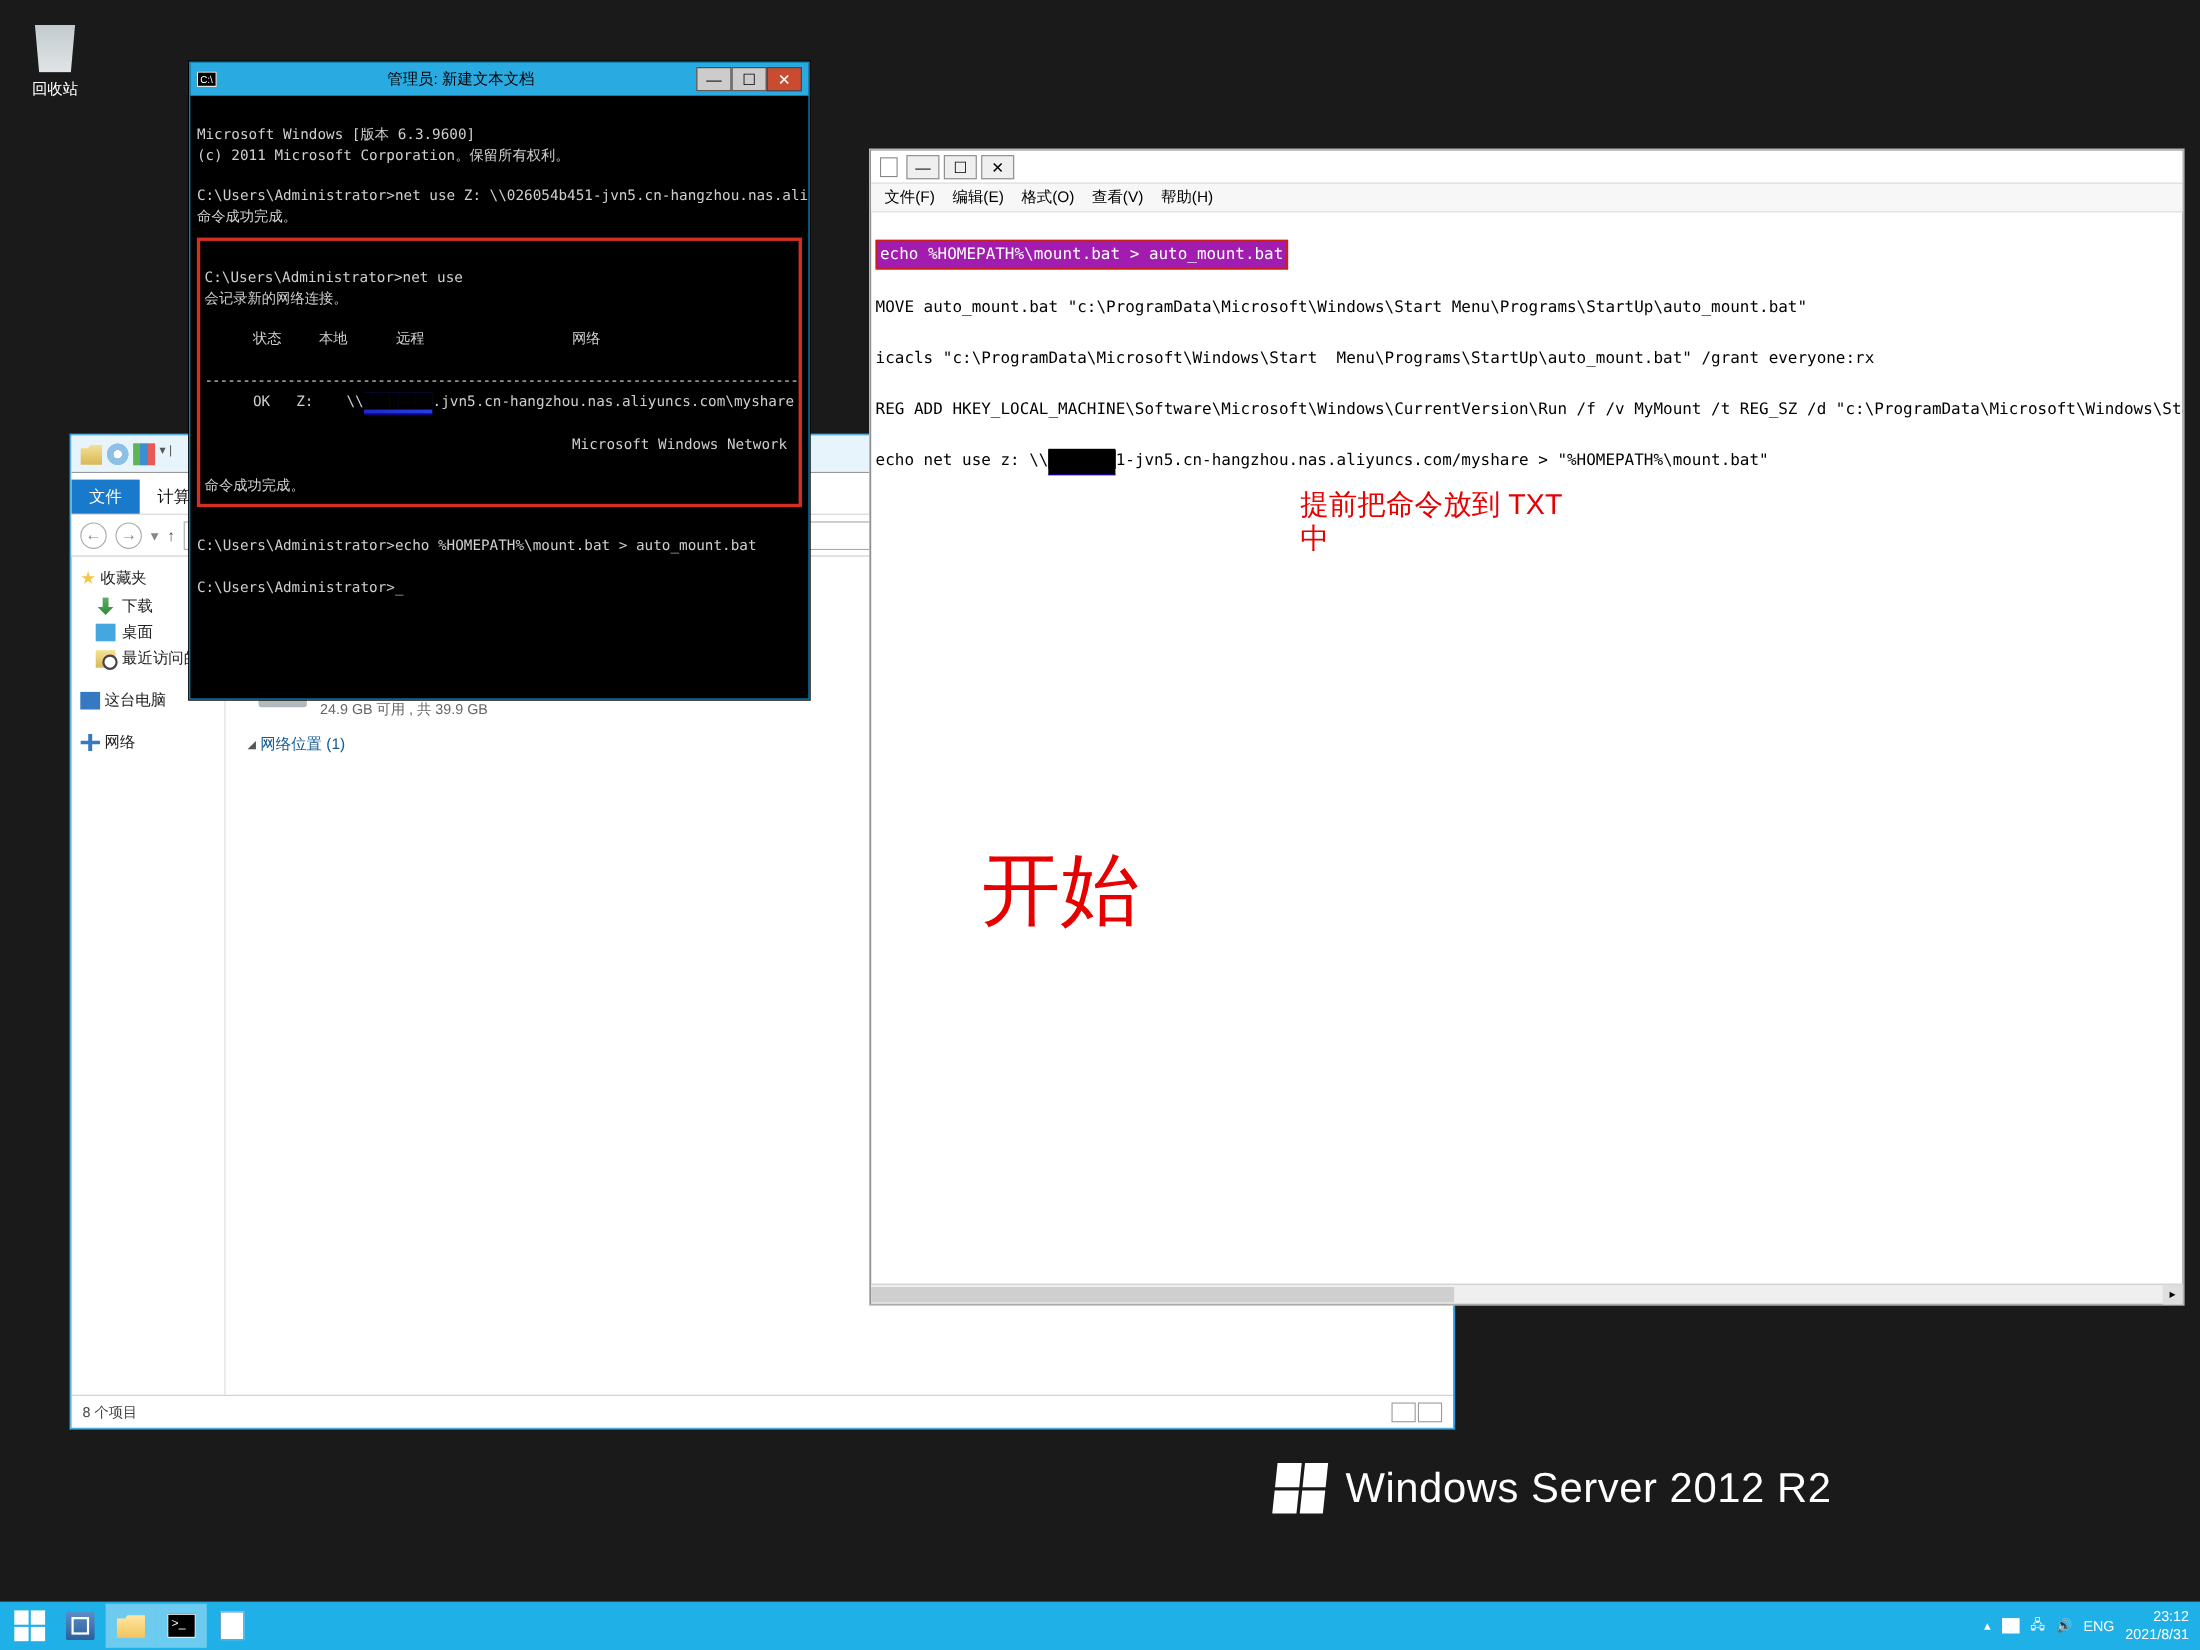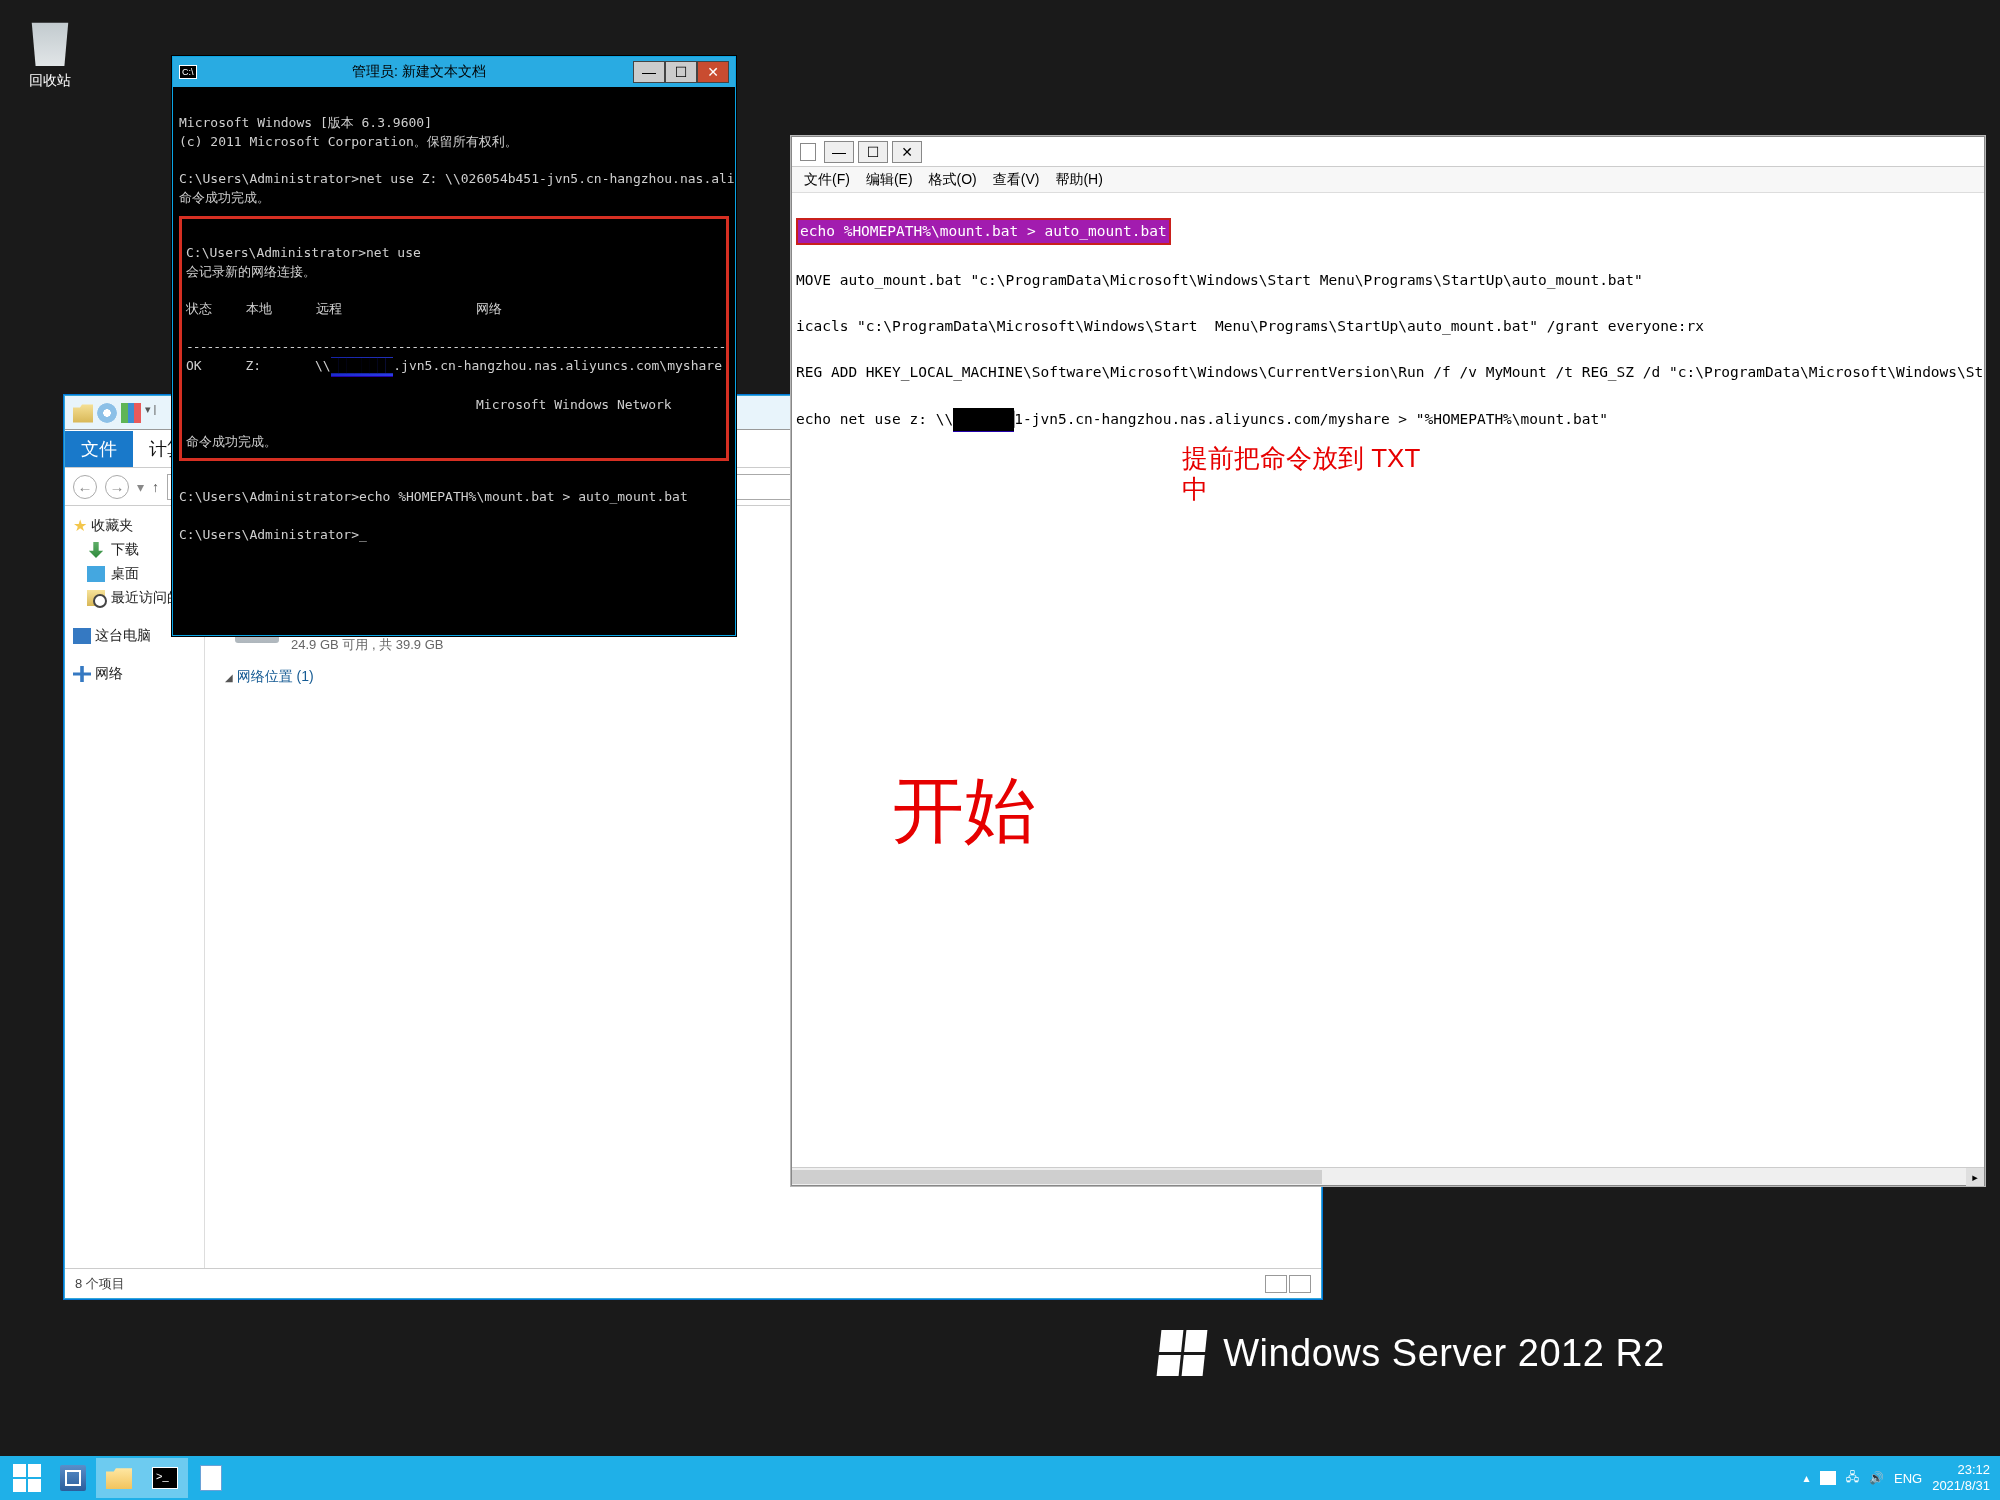--- a/index.html
+++ b/index.html
@@ -38,21 +38,21 @@
   .explorer .quick-icons span { width:20px; height:20px; display:inline-block; }
   .qi-folder { background:linear-gradient(#f7e39a,#d8b756); clip-path:polygon(0 25%,35% 25%,45% 10%,100% 10%,100% 100%,0 100%); }
   .qi-disc  { background:radial-gradient(circle,#fff 25%,#8cc0e7 28%,#8cc0e7 70%,#fff 72%); border-radius:50%; }
   .qi-chart { background:linear-gradient(90deg,#5fb556 33%,#3d8ed1 33% 66%,#e85a5a 66%); }
   .explorer .win-controls { margin-left:auto; display:flex; }
   .win-controls div { width:46px; height:24px; text-align:center; line-height:22px; font-size:14px; border:1px solid #888; background:#efefef; cursor:pointer; }
   .win-controls .close { background:#e2e2e2; }
   .explorer .ribbon {
     height:38px; background:#fff; border-bottom:1px solid #ccc; display:flex; align-items:flex-end;
   }
-  .ribbon .tab { padding:6px 16px; font-size:18px; color:#111; }
+  .ribbon .tab { padding:6px 16px; font-size:15px; color:#111; }
   .ribbon .tab.active { background:#1979ca; color:#fff; }
   .explorer .addressbar {
     height:38px; display:flex; align-items:center; gap:8px; padding:0 8px; border-bottom:1px solid #ccc;
     background:#fff;
   }
   .addressbar .nav-btn { width:24px; height:24px; border-radius:50%; border:1px solid #aaa; color:#888; text-align:center; line-height:22px; font-size:15px; }
   .addressbar .addr-box { flex:1; height:26px; border:1px solid #aaa; display:flex; align-items:center; gap:6px; padding:0 6px; font-size:14px; }
   .addr-box .pc-ico { width:18px; height:14px; background:#3579c2; position:relative; }
   .addr-box .pc-ico::after{content:'';position:absolute;bottom:-3px;left:3px;width:12px;height:3px;background:#888;}
   .addressbar .search-box { width:260px; height:26px; border:1px solid #aaa; color:#888; padding:0 6px; font-size:14px; display:flex; align-items:center; }
@@ -100,21 +100,21 @@
   .cmdwin .titlebar .controls { display:flex; gap:0; }
   .cmdwin .controls div { width:32px; height:22px; text-align:center; line-height:20px; font-size:14px; border:1px solid #444; background:#ccc; cursor:pointer; }
   .cmdwin .controls .close { background:#c94c30; color:#fff; }
   .cmdwin .term {
     padding:8px 6px 6px; color:#cfcfcf; font-family:"NSimSun","SimSun",Consolas,monospace;
     font-size:13px; line-height:1.45; white-space:pre; height:calc(100% - 30px); overflow:hidden;
   }
   .cmdwin .redbox {
     border:3px solid #d62f22; margin:8px 0; padding:6px 4px;
   }
-  .cmdwin .term .row { display:flex; }
+  .cmdwin .term .row { display:flex;margin-left:44px; }
   .cmdwin .term .col1{width:60px;} .cmdwin .term .col2{width:70px;} .cmdwin .term .col3{width:160px;} .cmdwin .term .col4{flex:1;}
   .dashline { letter-spacing:-1px; color:#cfcfcf; }
   .blacked { background:#000; color:#000; display:inline-block; border-bottom:1px solid #20a; }
   .blacked.v { background:linear-gradient(90deg,#1a2bd0,#2a3ce6); } 
 
   
   .notepad {
     position:absolute; left:791px; top:136px; width:1194px; height:1050px;
     background:#fff; border:1px solid #888;
     box-shadow:0 0 0 1px #b7b7b7;

